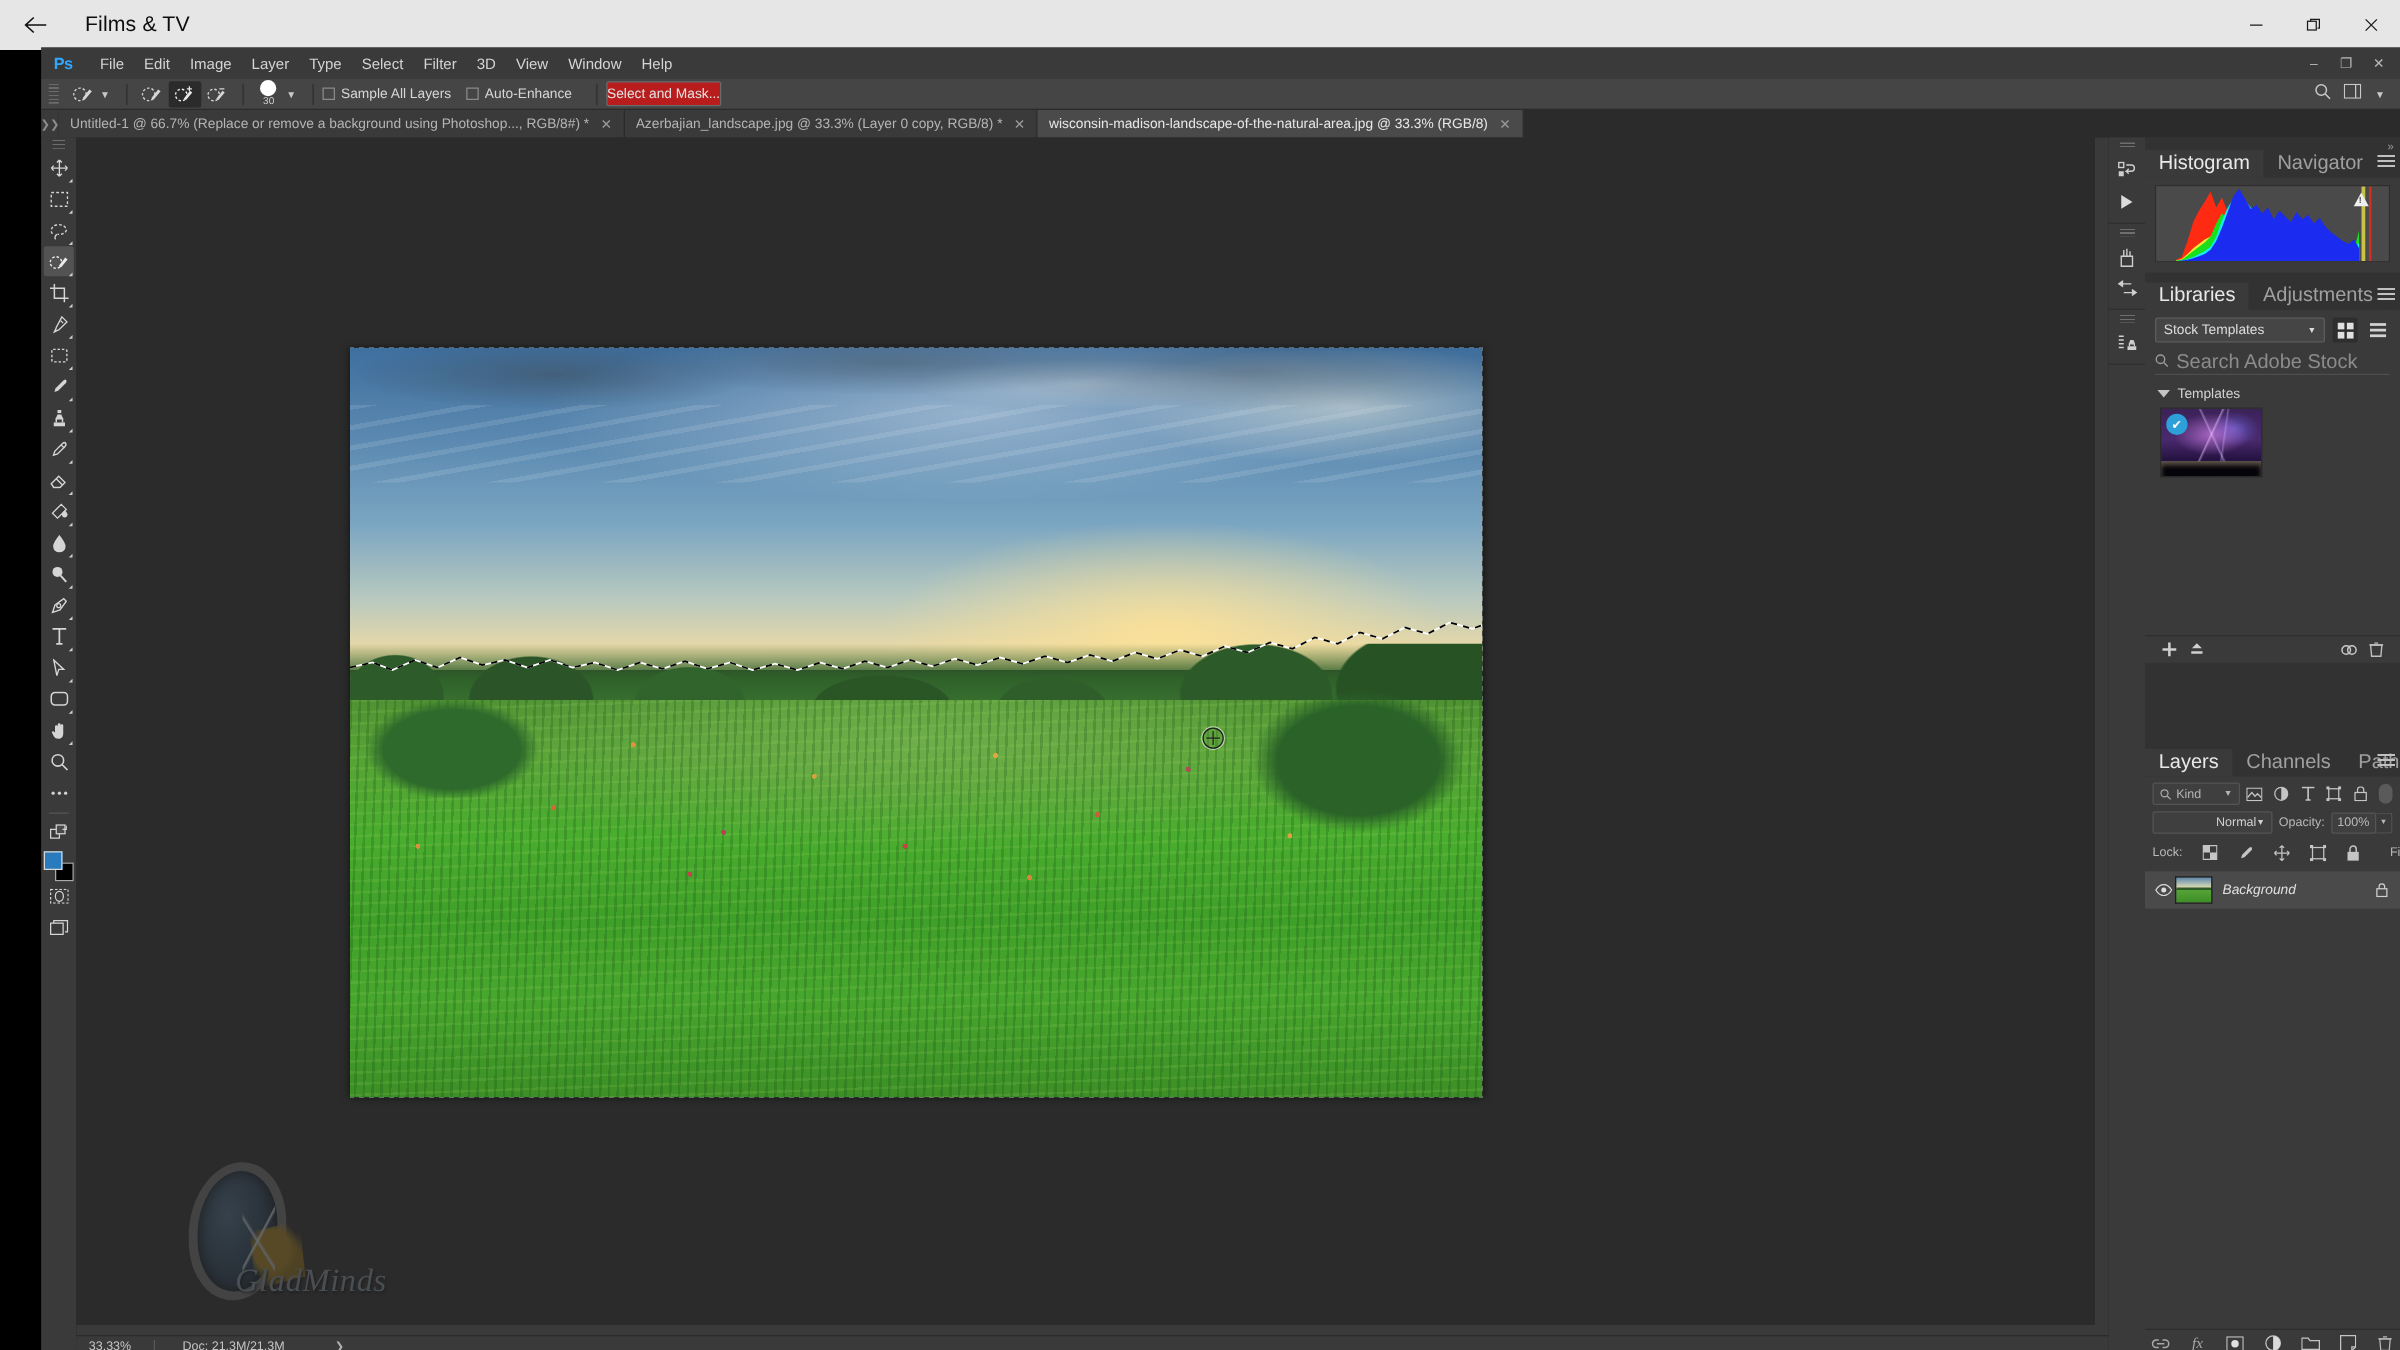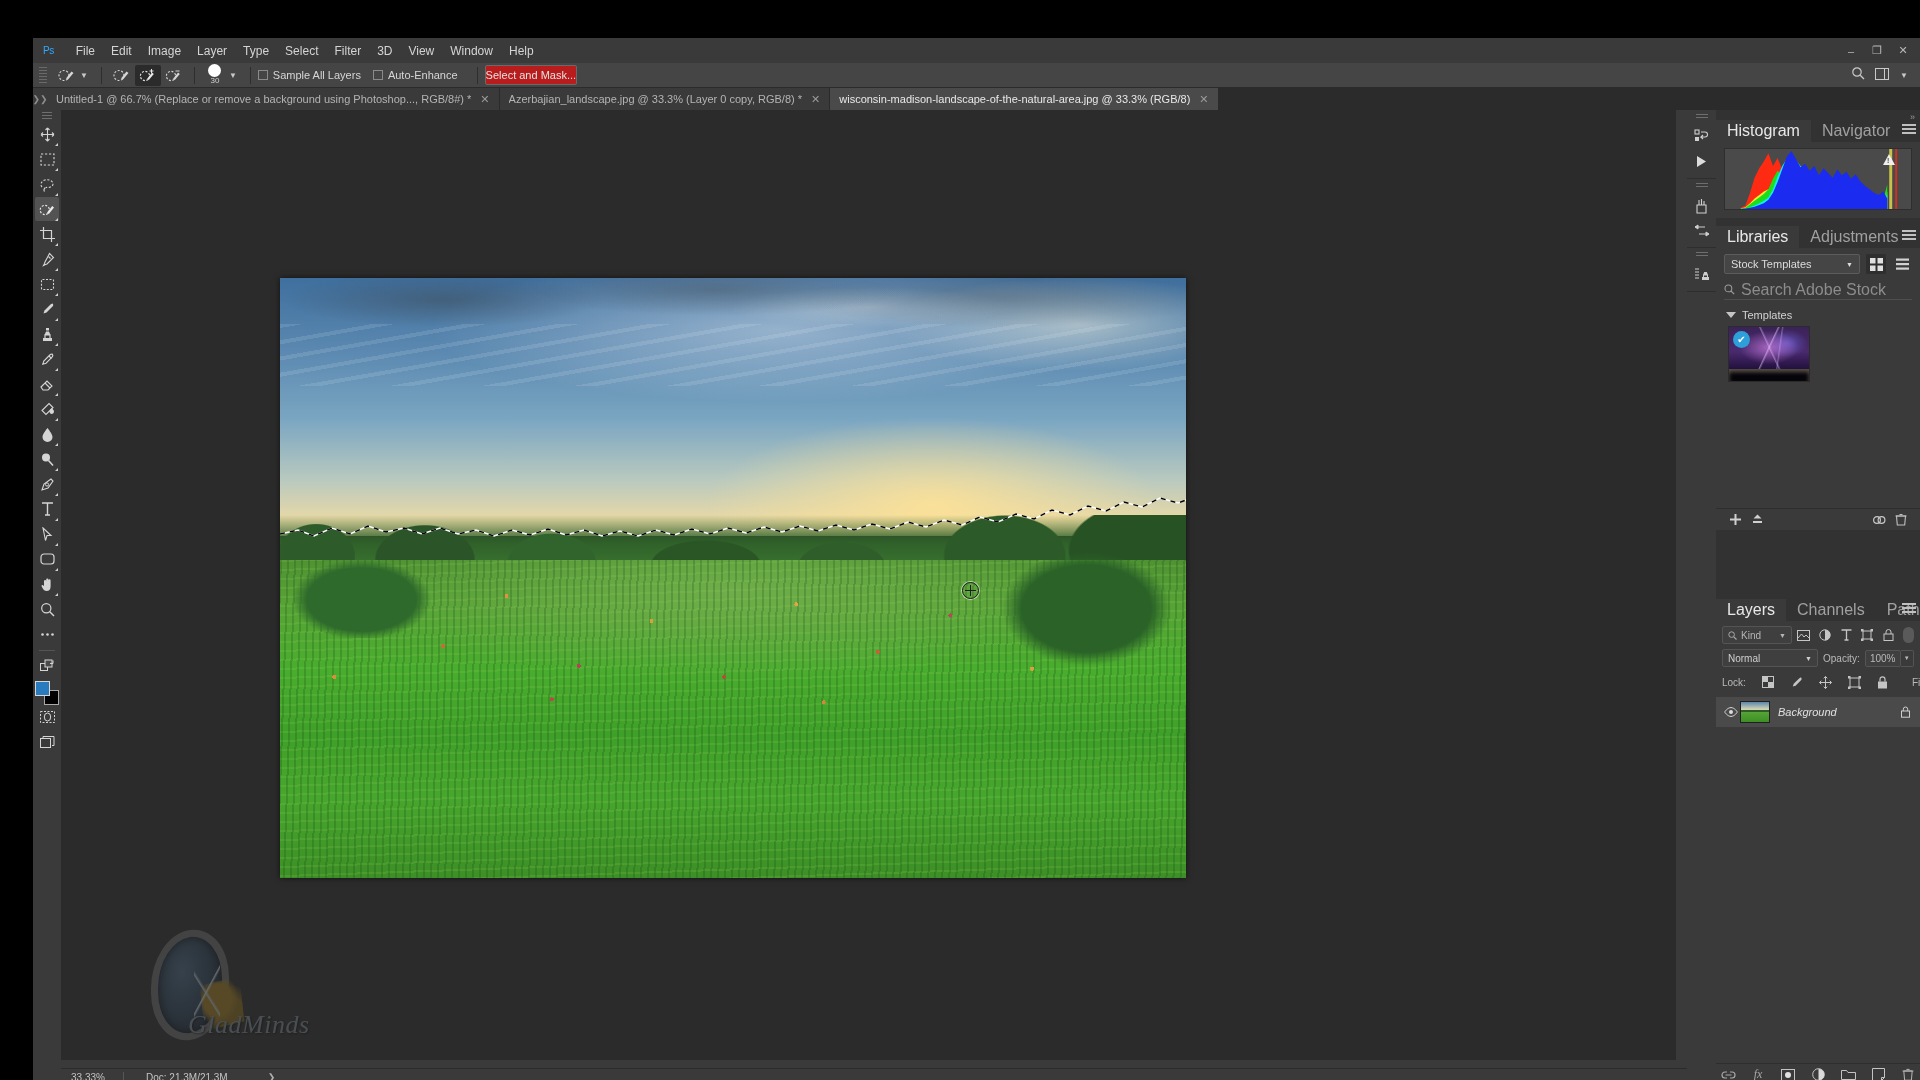--- a/index.html
+++ b/index.html
@@ -33,21 +33,21 @@
     position:absolute; left:33px; top:38px; width:1887px; height:1042px;
     background:#323232;
   }
 
   
   .ps-menubar {
     position:relative; height:25px; background:#3a3a3a;
     display:flex; align-items:center; padding-left:10px;
   }
   .ps-logo {
-    color:#31a8ff; font-weight:normal; font-size:10px; letter-spacing:-.5px;
+    color:#31a8ff; font-weight:bold; font-size:13px; letter-spacing:-.5px;
     margin-right:14px; font-family:"Liberation Sans", sans-serif;
   }
   .ps-menu-item {
     font-size:12px; color:#d4d4d4; padding:4px 8px; cursor:pointer; white-space:nowrap;
   }
   .ps-wincontrols { position:absolute; right:4px; top:0; height:25px; display:flex; }
   .ps-wc {
     width:26px; height:25px; display:flex; align-items:center; justify-content:center;
     color:#b8b8b8; font-size:11px; cursor:pointer;
   }
@@ -357,21 +357,21 @@
   .kind-box {
     width:72px; height:18px; background:#3f3f3f; border:1px solid #545454; border-radius:2px;
     display:flex; align-items:center; gap:4px; padding:0 5px; font-size:10px; color:#b6b6b6; cursor:pointer;
   }
   .kind-box .car { margin-left:auto; font-size:7px; }
   .fi { width:20px; height:18px; display:flex; align-items:center; justify-content:center; cursor:pointer; }
   .toggle-pill { width:11px; height:16px; border-radius:6px; background:#5a5a5a; margin-left:3px; cursor:pointer; }
   .blend-row { display:flex; align-items:center; gap:5px; padding:0 6px 4px; }
   .blend-select {
     width:96px; height:18px; background:#3f3f3f; border:1px solid #545454; border-radius:2px;
-    display:flex; align-items:center; justify-content:space-between; padding:0 5px;
+    display:flex; align-items:center; justify-content:flex-end; padding:0 5px;
     font-size:10px; color:#cfcfcf; cursor:pointer;
   }
   .mini-label { font-size:10px; color:#b9b9b9; }
   .mini-field {
     width:36px; height:17px; background:#3f3f3f; border:1px solid #545454; border-radius:2px;
     font-size:10px; color:#b9b9b9; display:flex; align-items:center; justify-content:center; cursor:text;
   }
   .mini-caret { width:13px; height:17px; border:1px solid #545454; border-left:none; border-radius:0 2px 2px 0;
     display:flex; align-items:center; justify-content:center; font-size:6px; color:#b9b9b9; cursor:pointer; }
   .lock-row { display:flex; align-items:center; gap:16px; padding:2px 6px 6px; }
@@ -393,20 +393,46 @@
     display:flex; align-items:center; justify-content:center; gap:10px; border-top:1px solid #2e2e2e;
   }
   .lf-ico { width:20px; height:18px; display:flex; align-items:center; justify-content:center; cursor:pointer; color:#b4b4b4; font-size:11px; }
   .dock-collapse { position:absolute; right:5px; top:2px; font-size:9px; color:#9a9a9a; cursor:pointer; }
 </style>
 </head>
 <body>
 
 <div id="app">
 
+  <div class="win-titlebar">
+    <div class="win-back">
+      <svg width="19" height="14" viewBox="0 0 19 14">
+          <path d="M18 7H2M8 1L1.5 7 8 13" stroke="#111" stroke-width="1.3" fill="none"></path>
+        </svg>
+    </div>
+    <div class="win-apptitle">Films &amp; TV</div>
+    <div class="win-ctrl-group">
+      <div class="win-ctrl">
+        <svg width="12" height="12" viewBox="0 0 12 12">
+            <path d="M1 6h10" stroke="#1a1a1a" stroke-width="1"></path>
+          </svg>
+      </div>
+      <div class="win-ctrl">
+        <svg width="12" height="12" viewBox="0 0 12 12">
+            <rect x="1" y="3" width="7" height="7" fill="none" stroke="#1a1a1a" stroke-width="1"></rect>
+            <path d="M3.5 3V1.5h7V8.5H9" fill="none" stroke="#1a1a1a" stroke-width="1"></path>
+          </svg>
+      </div>
+      <div class="win-ctrl close">
+        <svg width="12" height="12" viewBox="0 0 12 12">
+            <path d="M1.5 1.5l9 9M10.5 1.5l-9 9" stroke="#1a1a1a" stroke-width="1"></path>
+          </svg>
+      </div>
+    </div>
+  </div>
 
   <div class="ps-window">
 
     <div class="ps-menubar">
       <div class="ps-logo">Ps</div>
       <div class="ps-menu-item">File</div>
       <div class="ps-menu-item">Edit</div>
       <div class="ps-menu-item">Image</div>
       <div class="ps-menu-item">Layer</div>
       <div class="ps-menu-item">Type</div>

